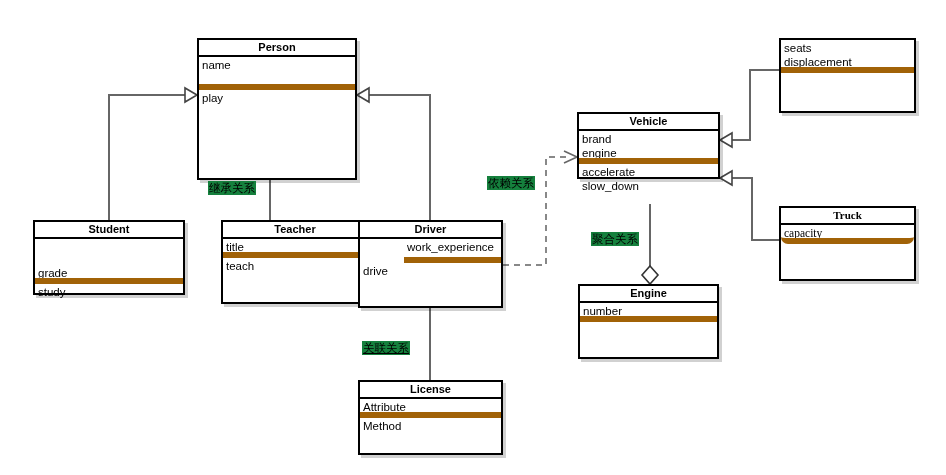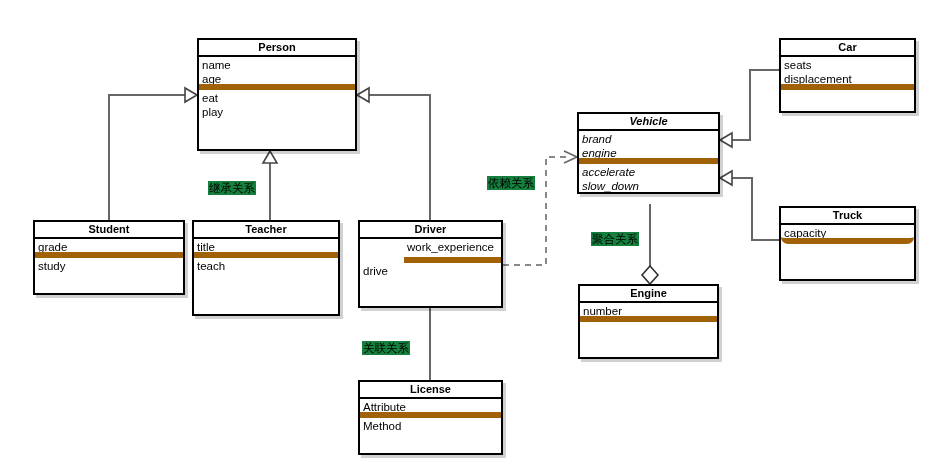--- a/index.html
+++ b/index.html
@@ -109,43 +109,41 @@
       <path d="M779,240 L752,240 L752,178 L730,178" fill="none" stroke="#666666" stroke-width="2"></path>
       <polygon points="720,178 732,171 732,185" fill="#ffffff" stroke="#444444" stroke-width="1.6"></polygon>
     </g>
 
     <g>
       <path d="M650,204 L650,266" fill="none" stroke="#666666" stroke-width="2"></path>
       <polygon points="650,266 658,275 650,284 642,275" fill="#ffffff" stroke="#333333" stroke-width="1.6"></polygon>
     </g>
   </svg>
 
-  <div class="uml-class" style="left:197px; top:38px; width:160px; height:113px;">
+  <div class="uml-class" style="left:197px; top:38px; width:160px; height:142px;">
     <div class="uml-name">Person</div>
     <div class="uml-section uml-attrs" style="height:33px;">
       <div class="uml-row">name</div>
-      <div class="uml-row">age</div>
-    </div>
-    <div class="uml-section">
-      <div class="uml-row">eat</div>
+    </div>
+    <div class="uml-section">
       <div class="uml-row">play</div>
     </div>
   </div>
 
   <div class="uml-class" style="left:33px; top:220px; width:152px; height:75px;">
     <div class="uml-name">Student</div>
-    <div class="uml-section uml-attrs" style="height:19px;">
+    <div class="uml-section uml-attrs" style="height:19px;margin-top:26px;">
       <div class="uml-row">grade</div>
     </div>
     <div class="uml-section">
       <div class="uml-row">study</div>
     </div>
   </div>
 
-  <div class="uml-class" style="left:192px; top:220px; width:148px; height:96px;">
+  <div class="uml-class" style="left:221px; top:220px; width:148px; height:84px;">
     <div class="uml-name">Teacher</div>
     <div class="uml-section uml-attrs" style="height:19px;text-decoration:underline;">
       <div class="uml-row">title</div>
     </div>
     <div class="uml-section">
       <div class="uml-row">teach</div>
     </div>
   </div>
 
   <div class="uml-class" style="left:358px; top:220px; width:145px; height:88px;">
@@ -162,55 +160,54 @@
   <div class="uml-class" style="left:358px; top:380px; width:145px; height:75px;">
     <div class="uml-name">License</div>
     <div class="uml-section uml-attrs" style="height:19px;">
       <div class="uml-row">Attribute</div>
     </div>
     <div class="uml-section">
       <div class="uml-row">Method</div>
     </div>
   </div>
 
-  <div class="uml-class" style="left:577px; top:112px; width:143px; height:82px;font-style:italic;">
+  <div class="uml-class" style="left:577px; top:112px; width:143px; height:67px;">
     <div class="uml-name">Vehicle</div>
     <div class="uml-section uml-attrs" style="height:33px;">
       <div class="uml-row">brand</div>
       <div class="uml-row">engine</div>
     </div>
     <div class="uml-section">
       <div class="uml-row">accelerate</div>
       <div class="uml-row">slow_down</div>
     </div>
   </div>
 
   <div class="uml-class" style="left:578px; top:284px; width:141px; height:75px;">
     <div class="uml-name">Engine</div>
     <div class="uml-section uml-attrs" style="height:19px;">
       <div class="uml-row">number</div>
     </div>
     <div class="uml-section"></div>
   </div>
 
   <div class="uml-class" style="left:779px; top:38px; width:137px; height:75px;">
-    <div class="uml-name">Car</div>
     <div class="uml-section uml-attrs" style="height:33px;">
       <div class="uml-row">seats</div>
       <div class="uml-row">displacement</div>
     </div>
     <div class="uml-section"></div>
   </div>
 
-  <div class="uml-class" style="left:779px; top:206px; width:137px; height:75px;">
+  <div class="uml-class" style="left:779px; top:206px; width:137px; height:75px;font-family:Liberation Serif, serif;">
     <div class="uml-name">Truck</div>
     <div class="uml-section uml-attrs" style="height:19px;border-radius:7px;">
       <div class="uml-row">capacity</div>
     </div>
     <div class="uml-section"></div>
   </div>
 
   <div class="edge-label" style="left:208px; top:181px;">继承关系</div>
   <div class="edge-label" style="left:487px; top:176px;">依赖关系</div>
   <div class="edge-label" style="left:591px; top:232px;">聚合关系</div>
-  <div class="edge-label" style="left:362px; top:341px;">关联关系</div>
+  <div class="edge-label" style="left:362px; top:341px;text-decoration:underline;">关联关系</div>
 
 </div>
 
 </body></html>

